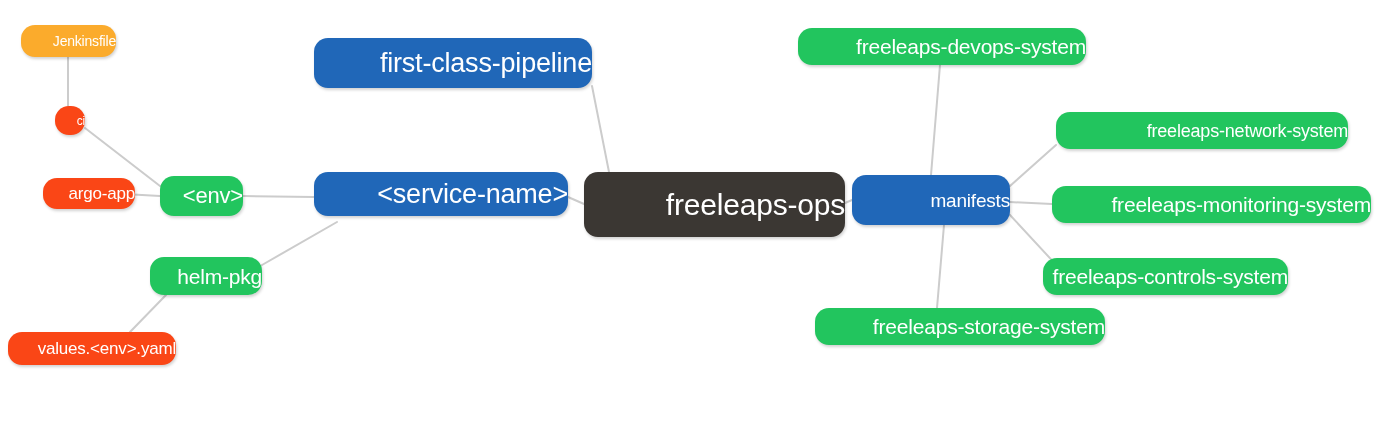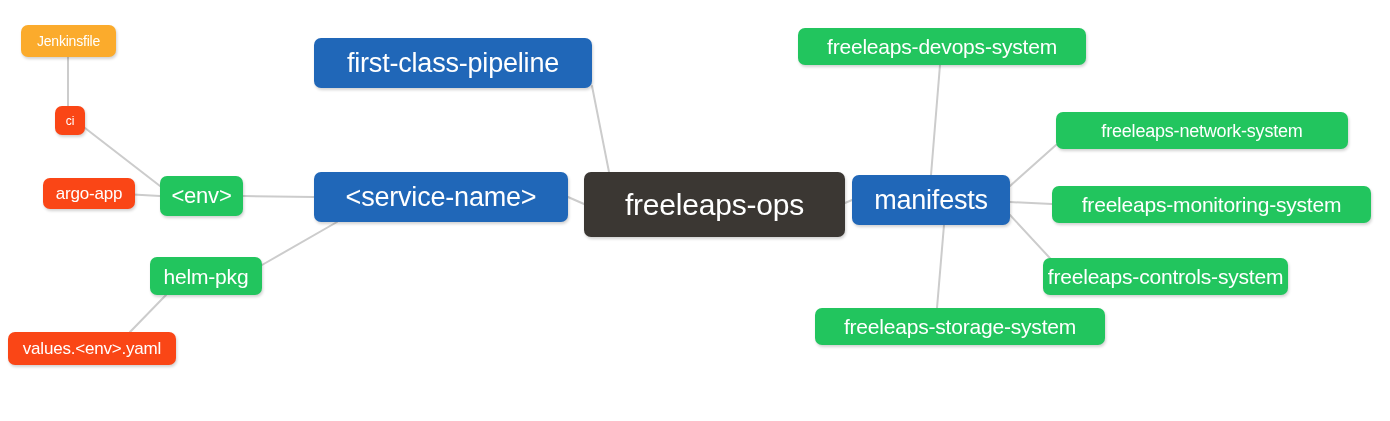--- a/index.html
+++ b/index.html
@@ -24,22 +24,22 @@
     top: 0;
     width: 1390px;
     height: 421px;
     pointer-events: none;
   }
   .node {
     position: absolute;
     box-sizing: border-box;
     display: flex;
     align-items: center;
-    justify-content: center;
-    border-radius: 7px;
+    justify-content: flex-end;
+    border-radius: 14px;
     color: #ffffff;
     white-space: nowrap;
     line-height: 1;
     box-shadow: 1px 2px 3px rgba(0,0,0,0.18);
     letter-spacing: -0.2px;
   }
   .node-label {
     display: block;
   }
   
@@ -66,27 +66,27 @@
       <line x1="931" y1="175" x2="940" y2="65" stroke="#cccccc" stroke-width="2" stroke-linecap="round"></line>
       <line x1="1010" y1="186" x2="1056" y2="145" stroke="#cccccc" stroke-width="2" stroke-linecap="round"></line>
       <line x1="1010" y1="202" x2="1052" y2="204" stroke="#cccccc" stroke-width="2" stroke-linecap="round"></line>
       <line x1="1010" y1="215" x2="1060" y2="269" stroke="#cccccc" stroke-width="2" stroke-linecap="round"></line>
       <line x1="944" y1="225" x2="937" y2="308" stroke="#cccccc" stroke-width="2" stroke-linecap="round"></line>
     </svg>
   <div id="node-layer">
       <div class="node n-root" style="left: 584px; top: 172px; width: 261px; height: 65px; font-size: 30px;">
         <span class="node-label">freeleaps-ops</span>
       </div>
-      <div class="node n-blue" style="left: 314px; top: 172px; width: 254px; height: 50px; font-size: 27px;">
+      <div class="node n-blue" style="left: 314px; top: 172px; width: 254px; height: 44px; font-size: 27px;">
         <span class="node-label">&lt;service-name&gt;</span>
       </div>
       <div class="node n-blue" style="left: 314px; top: 38px; width: 278px; height: 50px; font-size: 27px;">
         <span class="node-label">first-class-pipeline</span>
       </div>
-      <div class="node n-blue" style="left: 852px; top: 175px; width: 158px; height: 50px; font-size: 27px;">
+      <div class="node n-blue" style="left: 852px; top: 175px; width: 158px; height: 50px; font-size: 19px;">
         <span class="node-label">manifests</span>
       </div>
       <div class="node n-green" style="left: 160px; top: 176px; width: 83px; height: 40px; font-size: 22px;">
         <span class="node-label">&lt;env&gt;</span>
       </div>
       <div class="node n-green" style="left: 150px; top: 257px; width: 112px; height: 38px; font-size: 21px;">
         <span class="node-label">helm-pkg</span>
       </div>
       <div class="node n-red" style="left: 55px; top: 106px; width: 30px; height: 29px; font-size: 12px;">
         <span class="node-label">ci</span>

